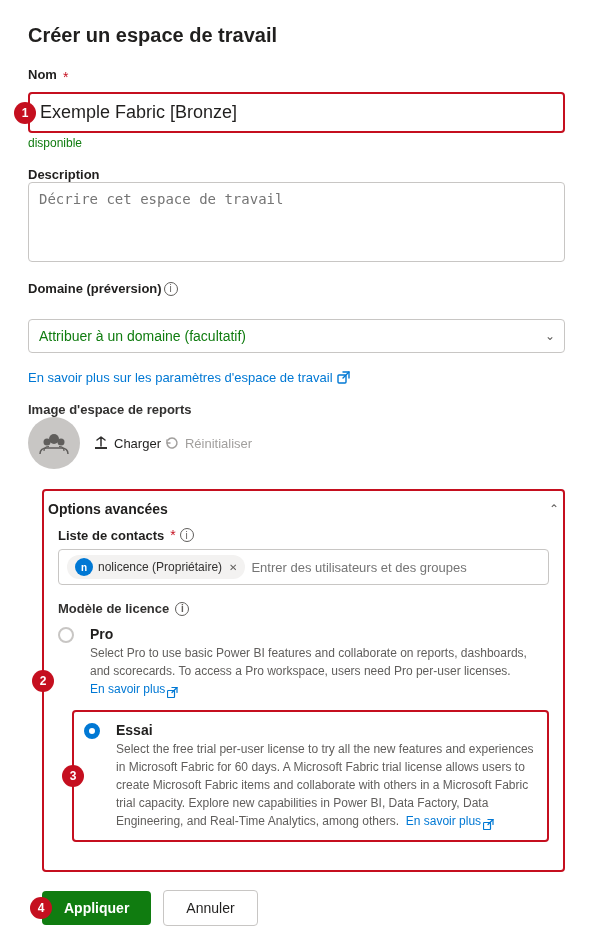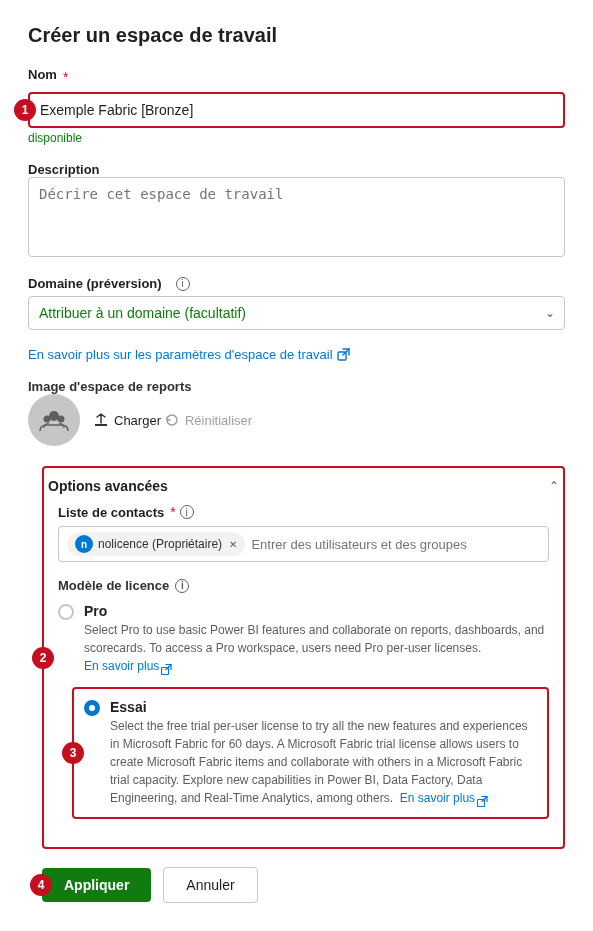--- a/index.html
+++ b/index.html
@@ -33,21 +33,21 @@
       margin-left: 2px;
     }
     .field-group {
       margin-bottom: 16px;
     }
     .text-input {
       width: 100%;
       border: 2px solid #c50f1f;
       border-radius: 4px;
       padding: 8px 10px;
-      font-size: 14px;
+      font-size: 18px;
       color: #201f1e;
       outline: none;
       background: #fff;
     }
     .textarea-input {
       width: 100%;
       border: 1px solid #c8c6c4;
       border-radius: 4px;
       padding: 8px 10px;
       font-size: 14px;
@@ -82,22 +82,22 @@
       right: 10px;
       top: 50%;
       transform: translateY(-50%);
       pointer-events: none;
       color: #605e5c;
       font-size: 12px;
     }
     .domain-label {
       display: flex;
       align-items: center;
-      gap: 14px;
-      margin-bottom: 5px;
+      gap: 2px;
+      margin-bottom: 23px;
     }
     .info-icon {
       display: inline-flex;
       align-items: center;
       justify-content: center;
       width: 14px;
       height: 14px;
       border-radius: 50%;
       border: 1px solid #605e5c;
       font-size: 10px;
@@ -258,21 +258,21 @@
       align-items: center;
       gap: 6px;
       margin-bottom: 10px;
     }
     .radio-option {
       margin-bottom: 12px;
     }
     .radio-row {
       display: flex;
       align-items: flex-start;
-      gap: 10px;
+      gap: 16px;
     }
     .radio-circle {
       width: 16px;
       height: 16px;
       border-radius: 50%;
       border: 2px solid #c8c6c4;
       flex-shrink: 0;
       margin-top: 1px;
       cursor: pointer;
       background: #fff;

